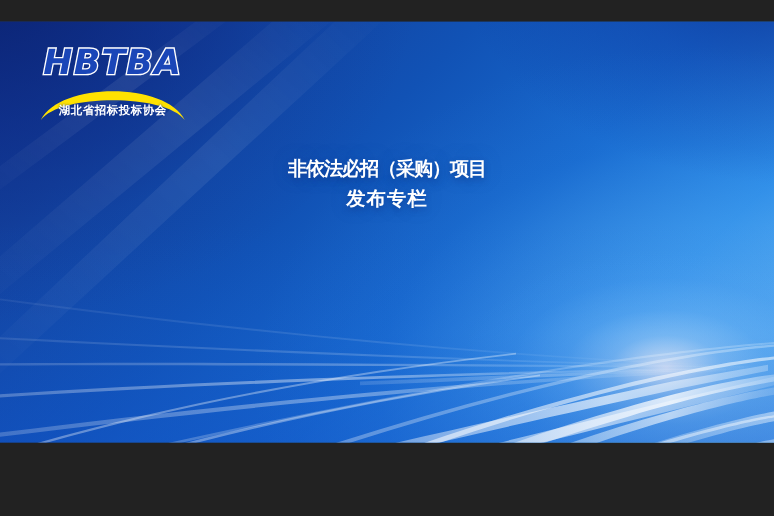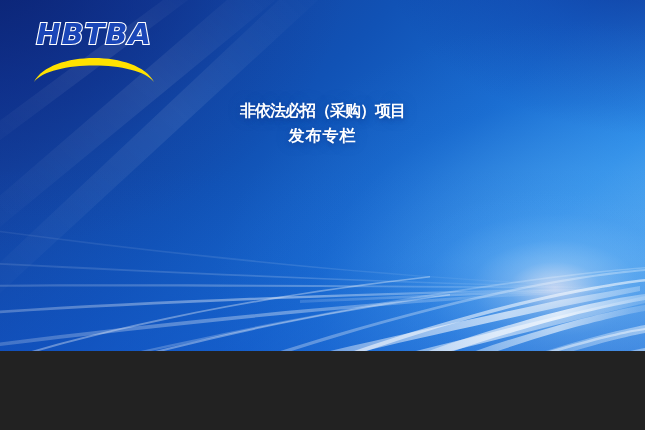--- a/index.html
+++ b/index.html
@@ -17,20 +17,21 @@
     background:
       linear-gradient(135deg,
         #12358f 0%,
         #13409c 18%,
         #1152b5 40%,
         #1769ce 60%,
         #2a8ae6 78%,
         #51a9f0 92%,
         #69b9f5 100%);
     user-select: none;
+    margin-top: 18px;
   }
 
   
   .bg-layer { position: absolute; inset: 0; pointer-events: none; }
 
   .glow-main {
     background:
       radial-gradient(ellipse 210px 120px at 555px 288px,
         rgba(255,255,255,0.97) 0%,
         rgba(236,249,255,0.80) 9%,
@@ -107,21 +108,21 @@
     color: #ffffff;
     letter-spacing: 0.5px;
     text-shadow: 0 0 2px rgba(20,50,140,0.9);
     white-space: nowrap;
   }
 
   
   #headline {
     position: absolute;
     left: 0;
-    top: 103px;
+    top: 115px;
     width: 645px;
     text-align: center;
     color: #ffffff;
     font-weight: bold;
     line-height: 1.05;
     text-shadow:
       0 2px 5px rgba(10,45,125,0.45),
       0 0 14px rgba(30,90,180,0.35);
   }
   .headline-line1 {
@@ -246,20 +247,21 @@
       <path d="M-30,370 C90,330 250,296 430,276 L430,277.5 C252,297.5 92,331.5 -30,372 Z" fill="#ffffff"></path>
       <path d="M-30,408 C100,360 270,318 450,294 L450,295.6 C272,319.6 104,361.6 -30,410 Z" fill="#ffffff"></path>
     </g>
   </svg>
 
   <div id="logo">
     <svg class="logo-mark" width="128" height="66" viewBox="0 0 128 66">
       <path d="M4,62 C20,30 108,30 124,62 C108,40 20,40 4,62 Z" fill="#ffe200"></path>
     </svg>
     <div class="logo-letters">HBTBA</div>
+    <div class="logo-sub">湖北省招标投标协会</div>
   </div>
 
   <div id="headline">
     <span class="headline-line1" style="font-size: 16px;">非依法必招（采购）项目</span>
     <span class="headline-line2" style="font-size: 16px;">发布专栏</span>
   </div>
 
 
 </div>
 

